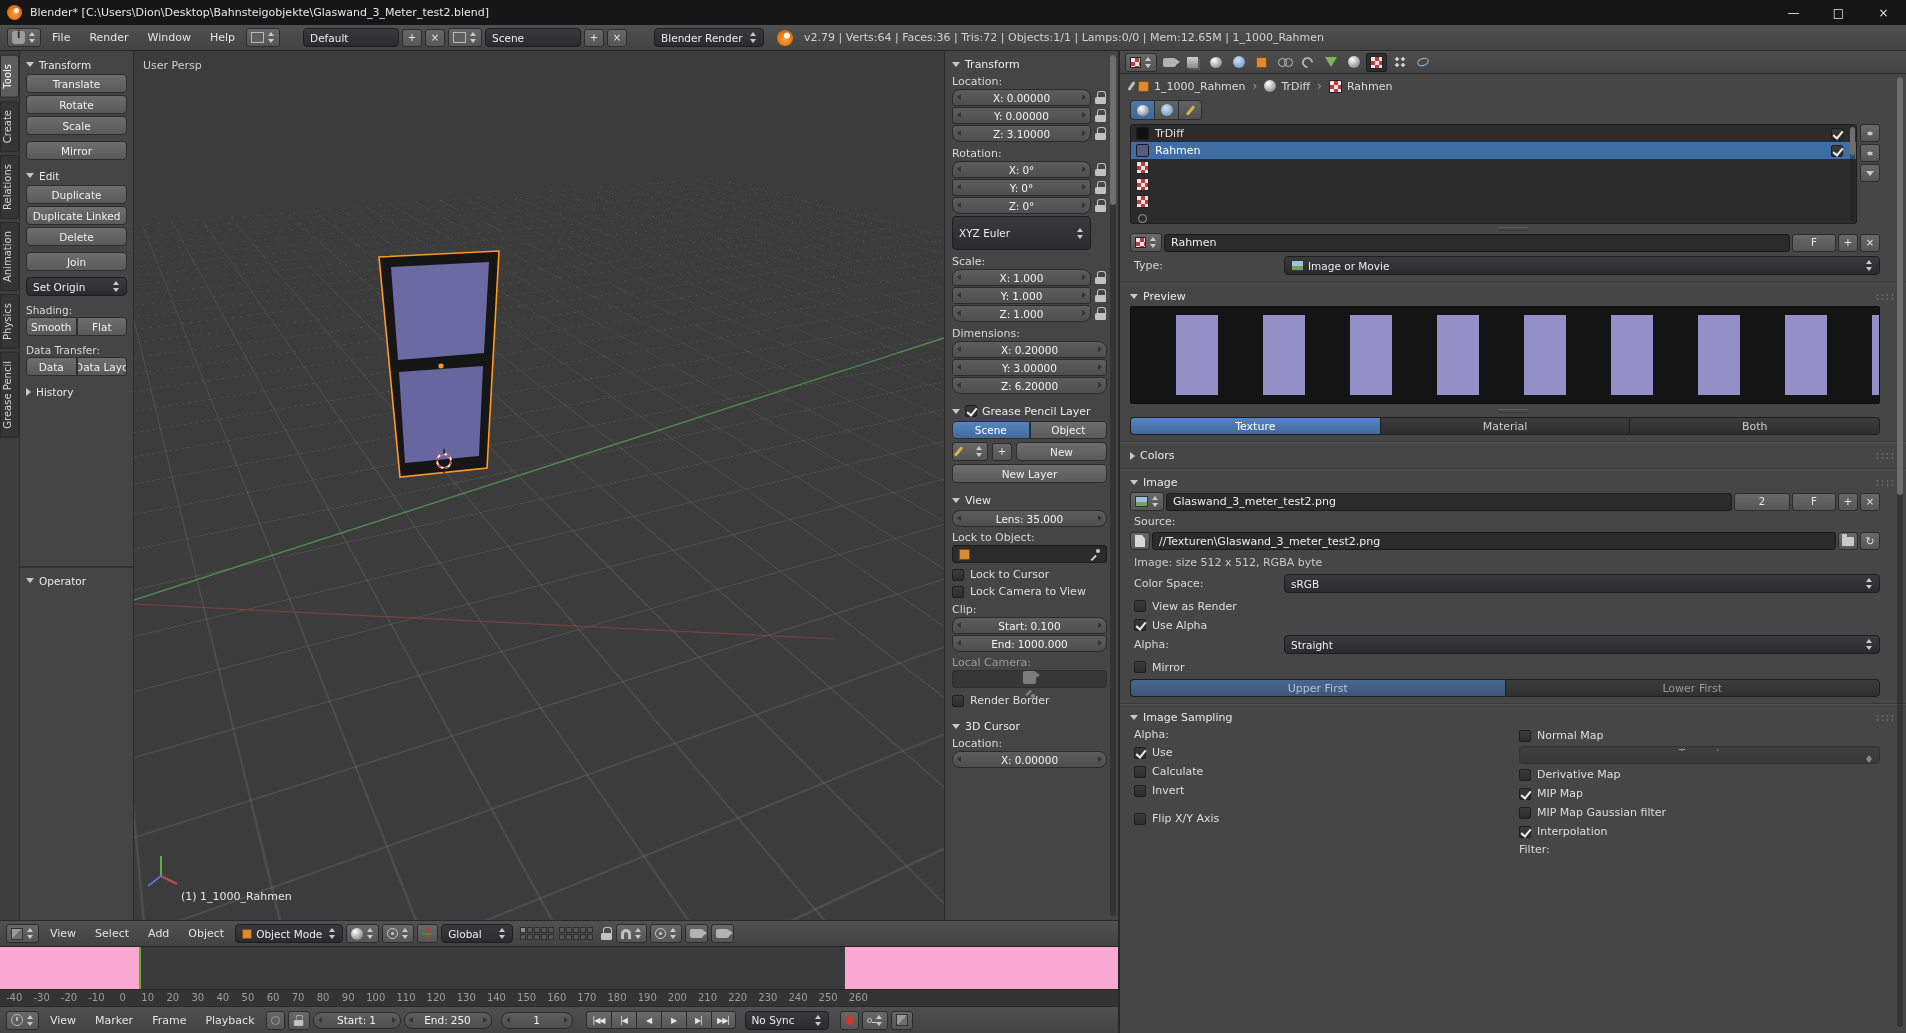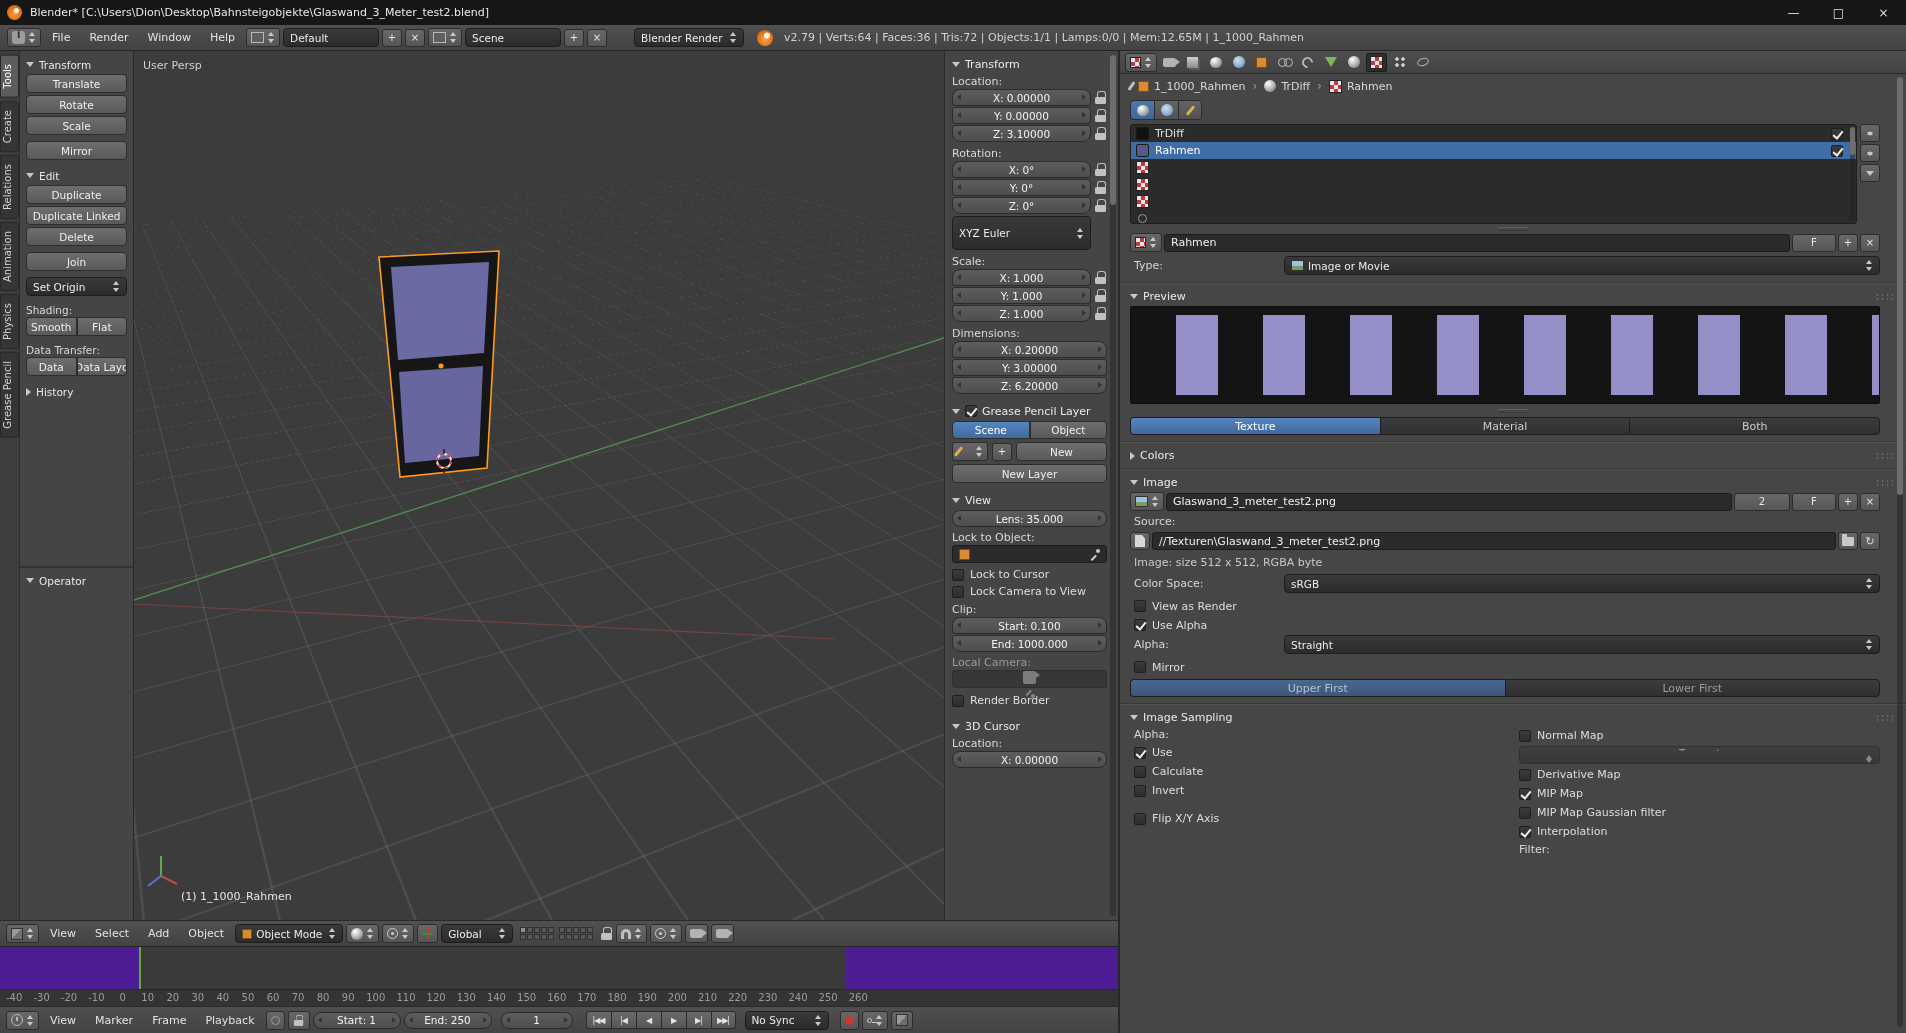--- a/index.html
+++ b/index.html
@@ -86,21 +86,21 @@
 .tfield{height:18px;background:#2b2b2b;border:1px solid #1b1b1b;border-radius:3px;display:flex;align-items:center;gap:5px;padding:0 6px;color:#efefef;}
 .np .phd{height:20px;}
 .npanel .seg .wbtn{height:18px;}
 .segblue{background:linear-gradient(#5486c0,#41699c) !important;color:#fff !important;}
 
 
 .v3dheader{flex:0 0 26px;background:linear-gradient(#505050,#434343);border-top:1px solid #2a2a2a;display:flex;align-items:center;gap:3px;padding:0 6px;}
 .lgrid{display:grid;grid-template-columns:repeat(5,6px);grid-auto-rows:6px;gap:1px;}
 .lgrid span{background:#585858;border:1px solid #2f2f2f;}
 .lgrid span.on{background:#8f8f8f;}
-.tlwrap{flex:0 0 60px;position:relative;background:#4c1d95;border-top:1px solid #232323;}
+.tlwrap{flex:0 0 60px;position:relative;background:#f9a8d4;border-top:1px solid #232323;}
 .tlrange{position:absolute;top:0;bottom:17px;left:140px;width:705px;background:#3a3a3a;}
 .tlruler{position:absolute;left:0;right:0;bottom:0;height:17px;background:#343434;border-top:1px solid #272727;}
 .ticks{position:absolute;left:6px;top:2px;width:862px;display:flex;justify-content:space-between;color:#9d9d9d;font-size:10px;}
 .ticks span{min-width:14px;text-align:center;}
 .playhead{position:absolute;left:139px;top:0;bottom:14px;width:2px;background:#63a930;}
 .tlheader{flex:0 0 27px;background:linear-gradient(#4f4f4f,#434343);border-top:1px solid #2a2a2a;display:flex;align-items:center;gap:3px;padding:0 6px;}
 .pgroup{display:flex;}
 .pbtn{width:25px;height:18px;display:flex;align-items:center;justify-content:center;background:linear-gradient(#6a6a6a,#575757);border:1px solid #2c2c2c;border-right-width:0;color:#e5e5e5;font-size:8px;letter-spacing:-1px;}
 .pgroup .pbtn:first-child{border-radius:3px 0 0 3px;}
 .pgroup .pbtn:last-child{border-radius:0 3px 3px 0;border-right-width:1px;}
@@ -213,21 +213,21 @@
         <span class="updown"></span>
       </div>
     <span class="menu-item">File</span>
     <span class="menu-item">Render</span>
     <span class="menu-item">Window</span>
     <span class="menu-item">Help</span>
     <div class="edbtn">
         <span class="ic-screen"></span>
         <span class="updown"></span>
       </div>
-    <div class="wdrop" style="width:96px;">
+    <div class="wdrop" style="width:96px;margin-left:20px;">
         <span class="lbl">Default</span>
       </div>
     <div class="sqbtn">+</div>
     <div class="sqbtn">×</div>
     <div class="edbtn">
         <span class="ic-screen"></span>
         <span class="updown"></span>
       </div>
     <div class="wdrop" style="width:96px;">
         <span class="lbl">Scene</span>

